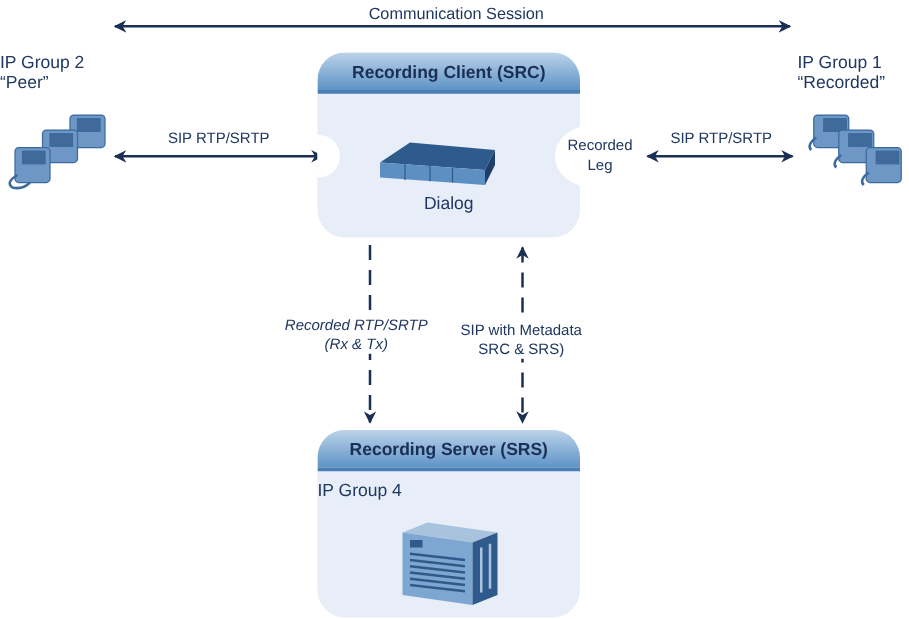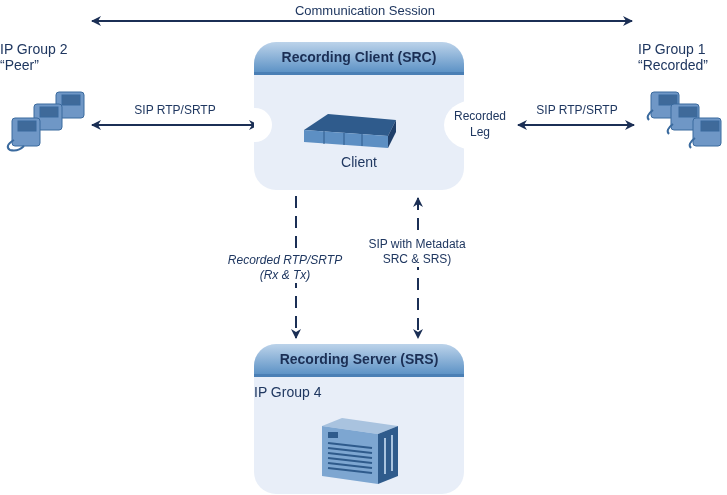--- a/index.html
+++ b/index.html
@@ -80,35 +80,35 @@
   <svg style="left:44px;top:70px;" width="100" height="38">
     <polygon points="6,18 30,2 98,8 90,24" fill="#2f5b8c"></polygon>
     <polygon points="6,18 90,24 90,36 6,30" fill="#5d8fc3"></polygon>
     <polygon points="90,24 98,8 98,20 90,36" fill="#1f3f6a"></polygon>
     <g stroke="#2f5b8c" stroke-width="1">
         <line x1="26" y1="19" x2="26" y2="32"></line>
         <line x1="46" y1="21" x2="46" y2="33"></line>
         <line x1="64" y1="22" x2="64" y2="34"></line>
       </g>
   </svg>
-  <div class="abs lbl bold" style="left:0;top:112px;width:210px;font-size:14px;">Client</div>
+  <div class="abs lbl bold" style="left:0;top:112px;width:210px;font-size:14px;">Dialog</div>
 
 </div>
 
 <div class="abs lbl bold" style="left:444px;top:108px;width:72px;line-height:16px;">
   <div>Recorded</div>
   <div>Leg</div>
 </div>
 
 <div class="abs lbl" style="left:210px;top:253px;width:150px;line-height:15px;background:#fff;font-style:italic;">
   <div>Recorded RTP/SRTP</div>
   <div>(Rx &amp; Tx)</div>
 </div>
 
-<div class="abs lbl" style="left:352px;top:237px;width:130px;line-height:15px;background:#fff;">
+<div class="abs lbl" style="left:352px;top:257px;width:130px;line-height:15px;background:#fff;">
   <div>SIP with Metadata</div>
   <div>SRC &amp; SRS)</div>
 </div>
 
 <div class="box" style="left:254px;top:344px;width:210px;height:150px;text-decoration:underline;">
   <div class="box-head">Recording Server (SRS)</div>
   <div class="abs grp" style="left:0;top:40px;width:210px;">IP Group 4</div>
   <svg style="left:66px;top:72px;" width="80" height="70">
     <polygon points="2,10 22,2 78,10 58,18" fill="#a9c3df"></polygon>
     <polygon points="2,10 58,18 58,68 2,60" fill="#7da6d1"></polygon>

